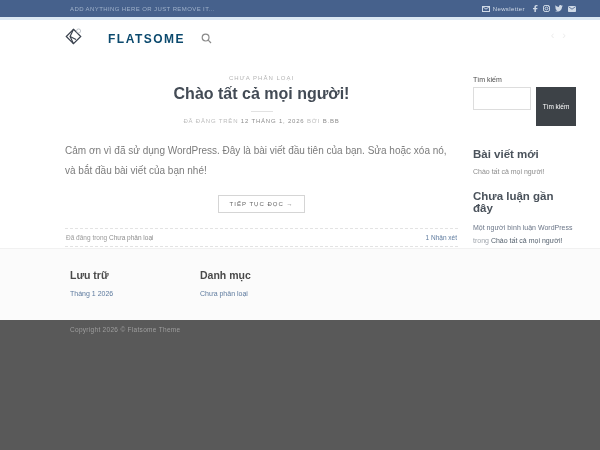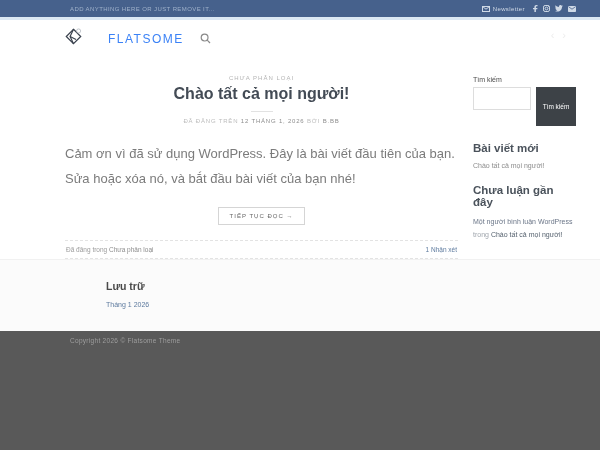--- a/index.html
+++ b/index.html
@@ -22,32 +22,32 @@
   .social { display:flex; align-items:center; gap:5px; }
   .social svg, .newsletter svg { display:block; }
   .topbar-accent { height:3px; background:#dbe8f4; }
   
   .header {
     height:37px; background:#fff;
     display:flex; align-items:center;
     padding:0 24px 0 65px; position:relative;
   }
   .logo { display:flex; align-items:center; gap:6px; cursor:pointer; }
-  .logo-text { font-size:12px; font-weight:normal; letter-spacing:1.5px; color:#3b82f6;padding-left:20px; }
+  .logo-text { font-size:12px; font-weight:bold; letter-spacing:1.5px; color:#0c4a6e;padding-left:20px; }
   .search-btn { margin-left:16px; cursor:pointer; display:flex; align-items:center; }
   .header-arrows { position:absolute; right:26px; top:9px; color:#ededed; font-size:11px; letter-spacing:8px; }
   
   .page { display:flex; padding:18px 24px 0 65px; gap:15px; }
   .main { flex:1; min-width:0; }
   .post-category { text-align:center; font-size:6px; letter-spacing:1px; color:#b4b4b4; text-transform:uppercase; }
   .post-title { text-align:center; font-size:16px; font-weight:600; color:#434b55; margin-top:4px; cursor:pointer; }
   .is-divider { width:22px; height:1px; background:#e2e2e2; margin:8px auto 6px auto; }
   .post-meta { text-align:center; font-size:6px; letter-spacing:.8px; color:#bcbcbc; text-transform:uppercase; }
   .post-meta .strong { color:#8d8d8d; }
-  .post-excerpt { margin-top:17px; font-size:13px; line-height:1.95; color:#7b7b7b; }
+  .post-excerpt { margin-top:17px; font-size:10px; line-height:1.95; color:#7b7b7b; }
   .read-more-wrap { text-align:center; margin-top:12px; }
   .read-more {
     display:inline-block; border:1px solid #d5d5d5; background:#fff;
     padding:5px 11px; font-size:6px; letter-spacing:1px; color:#666;
     text-transform:uppercase; cursor:pointer; font-family:inherit;
   }
   .post-footer {
     margin-top:15px; border-top:1px dashed #e3e3e3; border-bottom:1px dashed #e3e3e3;
     padding:5px 1px; display:flex; justify-content:space-between; font-size:6.5px; color:#9b9b9b;
   }
@@ -59,33 +59,33 @@
   .search-row { display:flex; align-items:flex-start; gap:5px; }
   .search-input {
     flex:1; min-width:0; height:23px; border:1px solid #ddd; background:#fff;
     font-size:7px; padding:0 3px; font-family:inherit;
   }
   .search-submit {
     width:40px; height:39px; background:#3d4247; color:#fff; border:none;
     font-size:6.5px; line-height:1.5; cursor:pointer; font-family:inherit; padding:2px;
   }
   .widget-title { font-size:11.5px; font-weight:600; color:#4a525b; }
-  .w-recent { margin-top:16px; }
+  .w-recent { margin-top:22px; }
   .w-comments { margin-top:15px; }
   .widget-link { display:block; margin-top:8px; font-size:7px; color:#8c8c8c; cursor:pointer; }
   .comment-item { margin-top:8px; font-size:7px; line-height:1.85; color:#a0a6ad; }
   .comment-author { color:#6b7688; cursor:pointer; }
   .comment-post { color:#55616e; cursor:pointer; }
   
   .footer-widgets {
     margin-top:auto;
     background:#fbfbfb; border-top:1px solid #f1f1f1;
     display:flex; padding:20px 0 18px 70px; height:72px;
   }
-  .fw-col { width:130px;margin-left:36px; }
+  .fw-col { width:130px; }
   .fw-title { font-size:10.5px; font-weight:600; color:#4a4a4a; }
   .fw-link { display:inline-block; margin-top:9px; font-size:7px; color:#5d7a9e; cursor:pointer; }
   .footer-dark { background:#595959; flex:1 0 auto; padding:6px 0 0 70px; }
   .copyright { font-size:6.5px; color:#9e9e9e; letter-spacing:.3px; }
 </style>
 </head>
 <body>
 
 <div class="topbar">
   <div class="topbar-left">ADD ANYTHING HERE OR JUST REMOVE IT...</div>
@@ -200,17 +200,21 @@
     </div>
   </aside>
 
 </div>
 
 <div class="footer-widgets">
   <div class="fw-col">
     <h3 class="fw-title">Lưu trữ</h3>
     <a class="fw-link">Tháng 1 2026</a>
   </div>
+  <div class="fw-col">
+    <h3 class="fw-title">Danh mục</h3>
+    <a class="fw-link">Chưa phân loại</a>
+  </div>
 </div>
 
 <div class="footer-dark">
   <div class="copyright">Copyright 2026 © Flatsome Theme</div>
 </div>
 
 </body></html>

